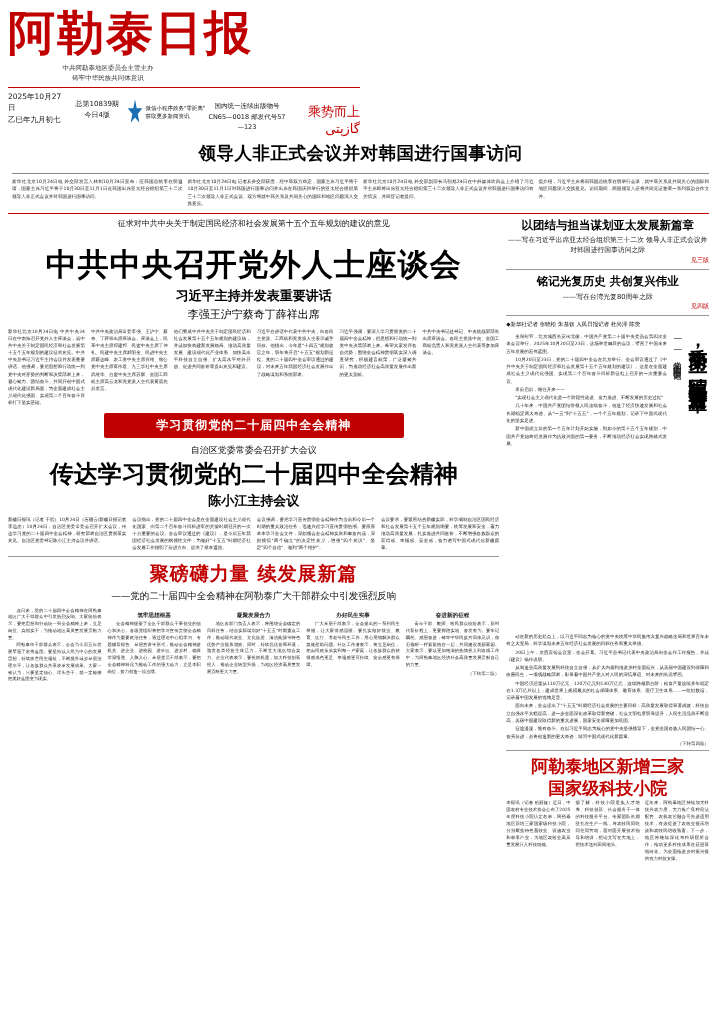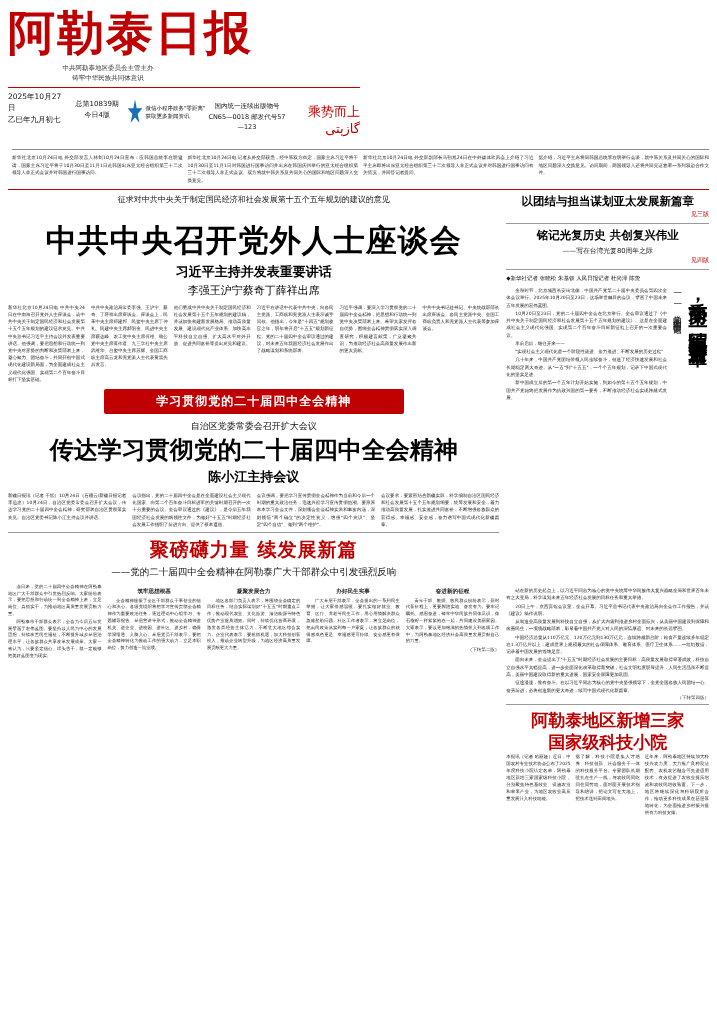--- a/index.html
+++ b/index.html
@@ -172,20 +172,21 @@
           <div class="btxt">微信小程序政务"零距离"
 获取更多新闻资讯</div>
         </div>
         <div class="mh-cn">国内统一连续出版物号CN65—0018  邮发代号57—123</div>
         <div class="mh-arabic">乘势而上 گازېتى</div>
       </div>
     </div>
 
     <div class="mh-right">
       <div class="lead-head">
+        <div>领导人非正式会议并对韩国进行国事访问</div>
       </div>
       <div class="lead-body">
         <div class="lead-col">新华社北京10月24日电 外交部发言人林剑10月24日宣布：应韩国总统李在明邀请，国家主席习近平将于10月30日至11月1日赴韩国出席亚太经合组织第三十二次领导人非正式会议并对韩国进行国事访问。</div>
         <div class="lead-col">新华社北京10月24日电 记者从外交部获悉，经中韩双方商定，国家主席习近平将于10月30日至11月1日对韩国进行国事访问并出席在韩国庆州举行的亚太经合组织第三十二次领导人非正式会议。双方将就中韩关系及共同关心的国际和地区问题深入交换意见。</div>
         <div class="lead-col">新华社北京10月24日电 外交部副部长马朝旭24日在中外媒体吹风会上介绍了习近平主席即将出席亚太经合组织第三十二次领导人非正式会议并对韩国进行国事访问有关情况，并回答记者提问。</div>
         <div class="lead-col">据介绍，习近平主席将同韩国总统李在明举行会谈，就中韩关系及共同关心的国际和地区问题深入交换意见。访问期间，两国领导人还将共同见证签署一系列双边合作文件。</div>
       </div>
     </div>
   </div>
 
@@ -248,20 +249,22 @@
           <b>奋进新的征程</b>
           <div class="para">青年干部、教师、牧民群众纷纷表示，新时代新征程上，更要脚踏实地、奋发有为。要牢记嘱托、感恩奋进，铸牢中华民族共同体意识，像石榴籽一样紧紧抱在一起，共同建设美丽家园。大家表示，要以更加饱满的热情投入到各项工作中，为阿勒泰地区经济社会高质量发展贡献自己的力量。</div>
           <div class="footer-note">（下转第二版）</div>
         </div>
       </div>
     </div>
 
     <div class="right-zone">
 
       <div class="r-kicker">以团结与担当谋划亚太发展新篇章</div>
+      <div class="r-sub">——写在习近平出席亚太经合组织第三十二次
+领导人非正式会议并对韩国进行国事访问之际</div>
       <div class="r-note">见三版</div>
 
       <hr class="thin">
 
       <div class="r-kicker">铭记光复历史 共创复兴伟业</div>
       <div class="r-sub">——写在台湾光复80周年之际</div>
       <div class="r-note2">见四版</div>
 
       <hr class="thin">
 

